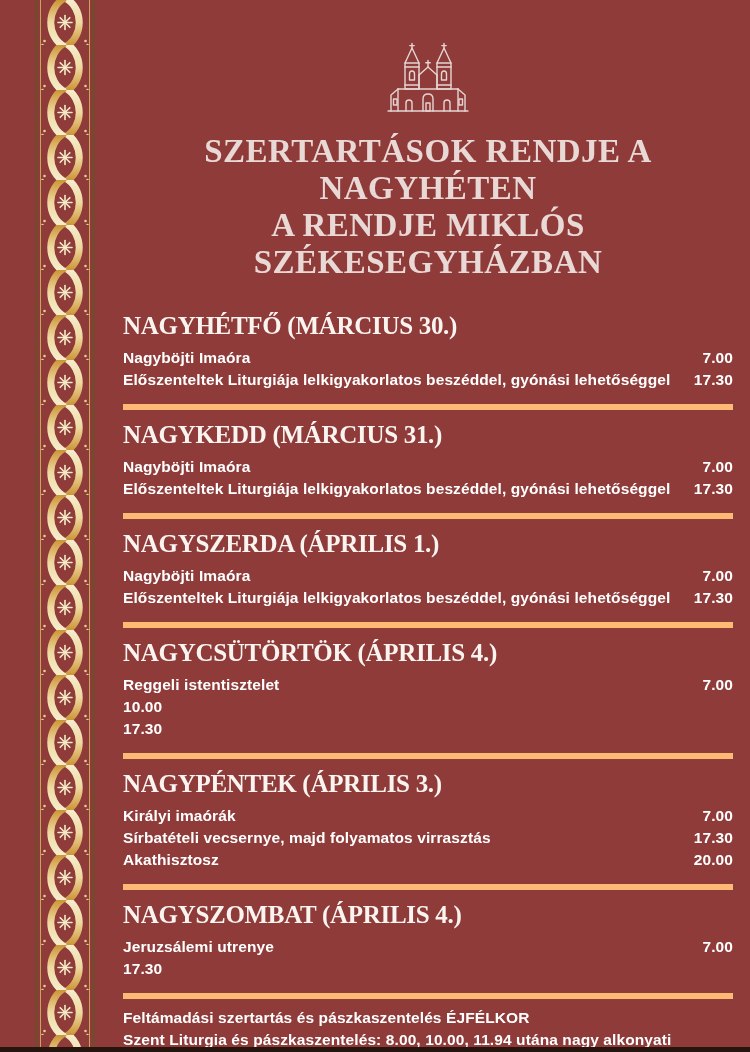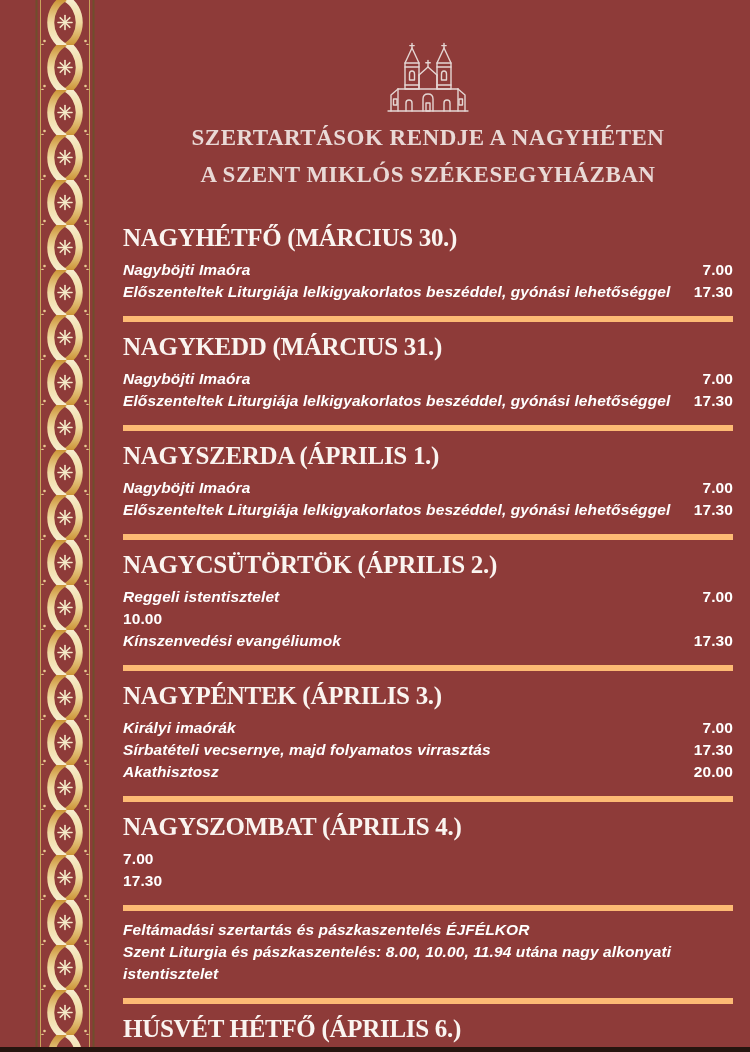--- a/index.html
+++ b/index.html
@@ -9,39 +9,39 @@
     font-family:"Liberation Sans", sans-serif;
   }
   
   .border-strip { position:absolute; left:35px; top:0; width:60px; height:1052px; }
   
   .bottom-edge { position:absolute; left:0; bottom:0; width:100%; height:5px; background:#26150F; z-index:5; }
   
   .content { position:absolute; left:95px; top:0; width:610px; padding-left:28px; }
   .church { display:block; margin:41px auto 0; width:84px; height:74px; }
   .title {
-    margin-top:4px; text-align:center;
+    margin-top:18px; text-align:center;
     font-family:"Liberation Serif", serif; font-weight:bold;
-    font-size:23px; line-height:37px; letter-spacing:0.5px;
+    font-size:33px; line-height:37px; letter-spacing:0.5px;
     color:#E9D9D6;
   }
   .sections { margin-top:20px; }
   .section { padding:8px 0 13px; }
   .section + .section { border-top:6px solid #fdba74; }
   .section-heading {
     font-family:"Liberation Serif", serif; font-weight:bold;
     font-size:25px; line-height:30px; letter-spacing:-0.3px;
     color:#FAF4F0; margin:2px 0 6px;
   }
   .item-row {
     display:flex; justify-content:space-between; align-items:baseline;
     font-weight:bold; font-size:15.5px; line-height:22px; color:#FFFFFF;
     letter-spacing:0.1px;
   }
-  .item-label { padding-right:10px;font-style:italic; }
+  .item-label { padding-right:10px; }
   .item-time { white-space:nowrap; text-align:left; }
 </style>
 </head>
 <body>
 
 <div class="page">
 
   <svg class="border-strip" width="60" height="1052" viewBox="0 0 60 1052" xmlns="http://www.w3.org/2000/svg">
     <defs>
       <linearGradient id="gradA" x1="0" y1="0" x2="0" y2="1">
@@ -119,21 +119,21 @@
       <path d="M37,70 v-12 q0,-5 5,-5 q5,0 5,5 v12"></path>
       <rect x="40" y="62" width="4" height="8"></rect>
       <path d="M20,70 v-8 q0,-3 3,-3 q3,0 3,3 v8"></path>
       <path d="M58,70 v-8 q0,-3 3,-3 q3,0 3,3 v8"></path>
       <rect x="7.5" y="58" width="3.5" height="6"></rect>
       <rect x="73" y="58" width="3.5" height="6"></rect>
     </svg>
 
     <div class="title">
       <div>SZERTARTÁSOK RENDJE A NAGYHÉTEN</div>
-      <div>A SZENT MIKLÓS SZÉKESEGYHÁZBAN</div>
+      <div>A RENDJE MIKLÓS SZÉKESEGYHÁZBAN</div>
     </div>
 
     <div class="sections">
   <div class="section">
     <div class="section-heading">NAGYHÉTFŐ (MÁRCIUS 30.)</div>
     <div>
   <div class="item-row">
     <span class="item-label">Nagyböjti Imaóra</span>
     <span class="item-time">7.00</span>
   </div>
@@ -169,33 +169,32 @@
   </div>
 
   <div class="item-row">
     <span class="item-label">Előszenteltek Liturgiája lelkigyakorlatos beszéddel, gyónási lehetőséggel</span>
     <span class="item-time">17.30</span>
   </div>
 </div>
   </div>
 
   <div class="section">
-    <div class="section-heading">NAGYCSÜTÖRTÖK (ÁPRILIS 2.)</div>
+    <div class="section-heading">NAGYCSÜTÖRTÖK (ÁPRILIS 4.)</div>
     <div>
   <div class="item-row">
     <span class="item-label">Reggeli istentisztelet</span>
     <span class="item-time">7.00</span>
   </div>
 
   <div class="item-row">
     <span class="item-time">10.00</span>
   </div>
 
   <div class="item-row">
-    <span class="item-label">Kínszenvedési evangéliumok</span>
     <span class="item-time">17.30</span>
   </div>
 </div>
   </div>
 
   <div class="section">
     <div class="section-heading">NAGYPÉNTEK (ÁPRILIS 3.)</div>
     <div>
   <div class="item-row">
     <span class="item-label">Királyi imaórák</span>
@@ -211,20 +210,21 @@
     <span class="item-label">Akathisztosz</span>
     <span class="item-time">20.00</span>
   </div>
 </div>
   </div>
 
   <div class="section">
     <div class="section-heading">NAGYSZOMBAT (ÁPRILIS 4.)</div>
     <div>
   <div class="item-row">
+    <span class="item-label">Jeruzsálemi utrenye</span>
     <span class="item-time">7.00</span>
   </div>
 
   <div class="item-row">
     <span class="item-time">17.30</span>
   </div>
 </div>
   </div>
 
   <div class="section">

